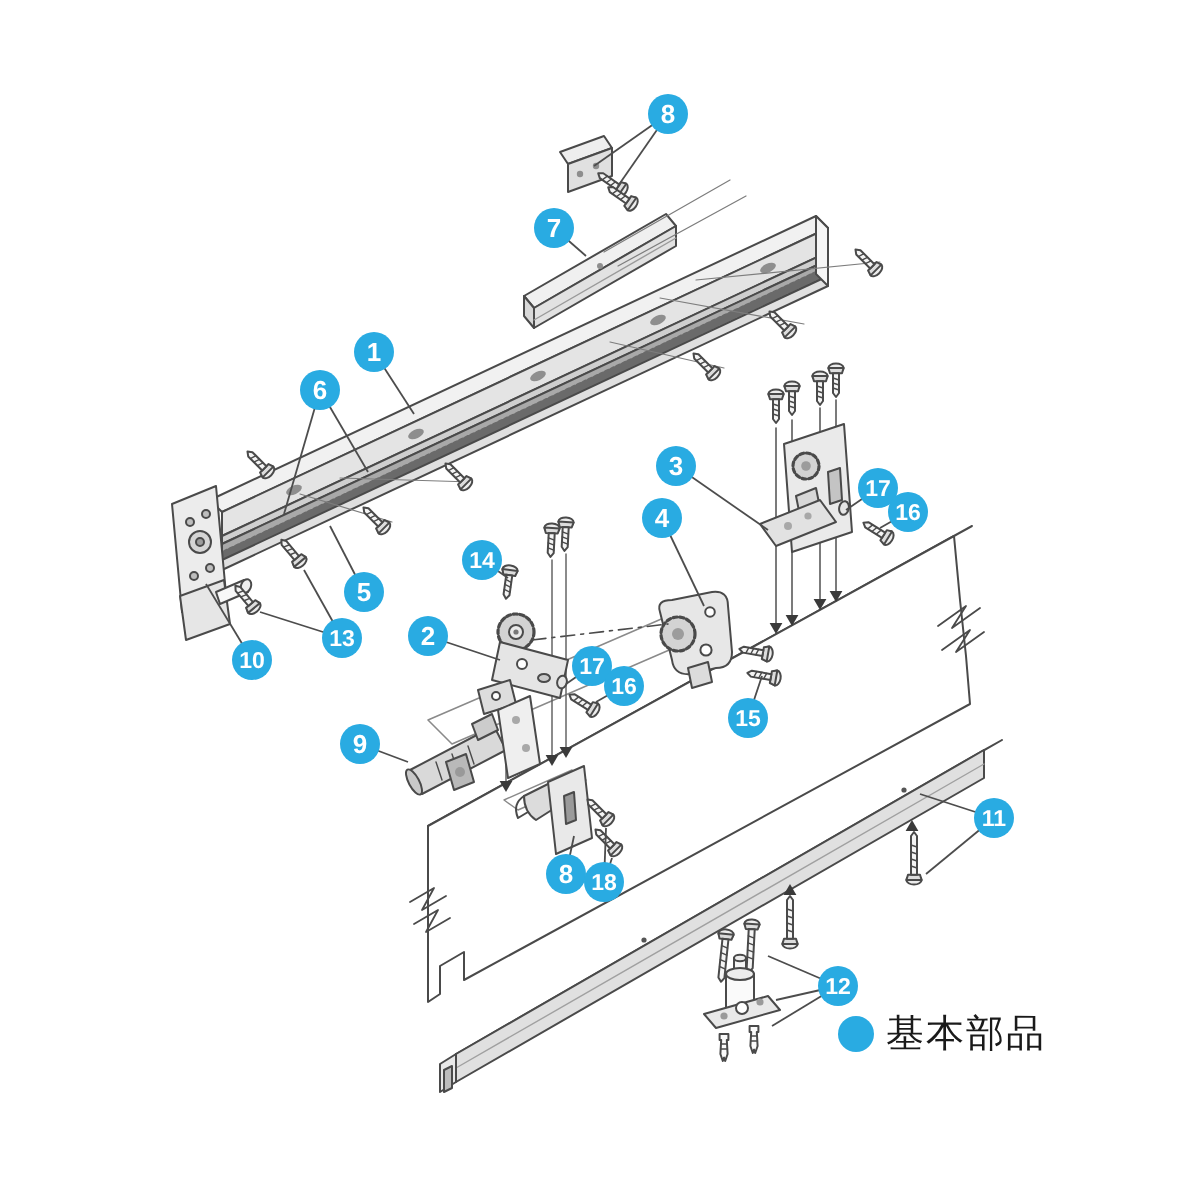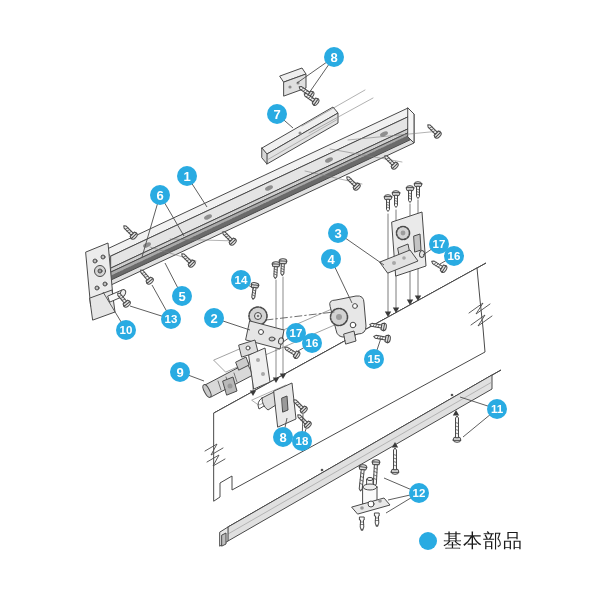--- a/index.html
+++ b/index.html
@@ -2,21 +2,21 @@
 <html><head>
 <meta charset="utf-8">
 <style>
   html,body{margin:0;padding:0;background:#ffffff;}
   .stage{
     position:relative;width:600px;height:600px;background:#ffffff;overflow:hidden;
     font-family:"Liberation Sans","DejaVu Sans",sans-serif;
   }
   .stage svg{position:absolute;left:0;top:0;}
   .legend{
-    position:absolute;left:419px;top:528px;display:flex;align-items:center;gap:6px;
+    position:absolute;left:419px;top:504px;display:flex;align-items:center;gap:6px;
   }
   .legend .dot{
     width:18px;height:18px;border-radius:50%;background:#29abe2;display:inline-block;
   }
   .legend .legend-text{
     font-size:19px;color:#1a1a1a;letter-spacing:1px;white-space:nowrap;
   }
   .co-num{font-family:"Liberation Sans","DejaVu Sans",sans-serif;font-weight:bold;}
 </style>
 </head>

